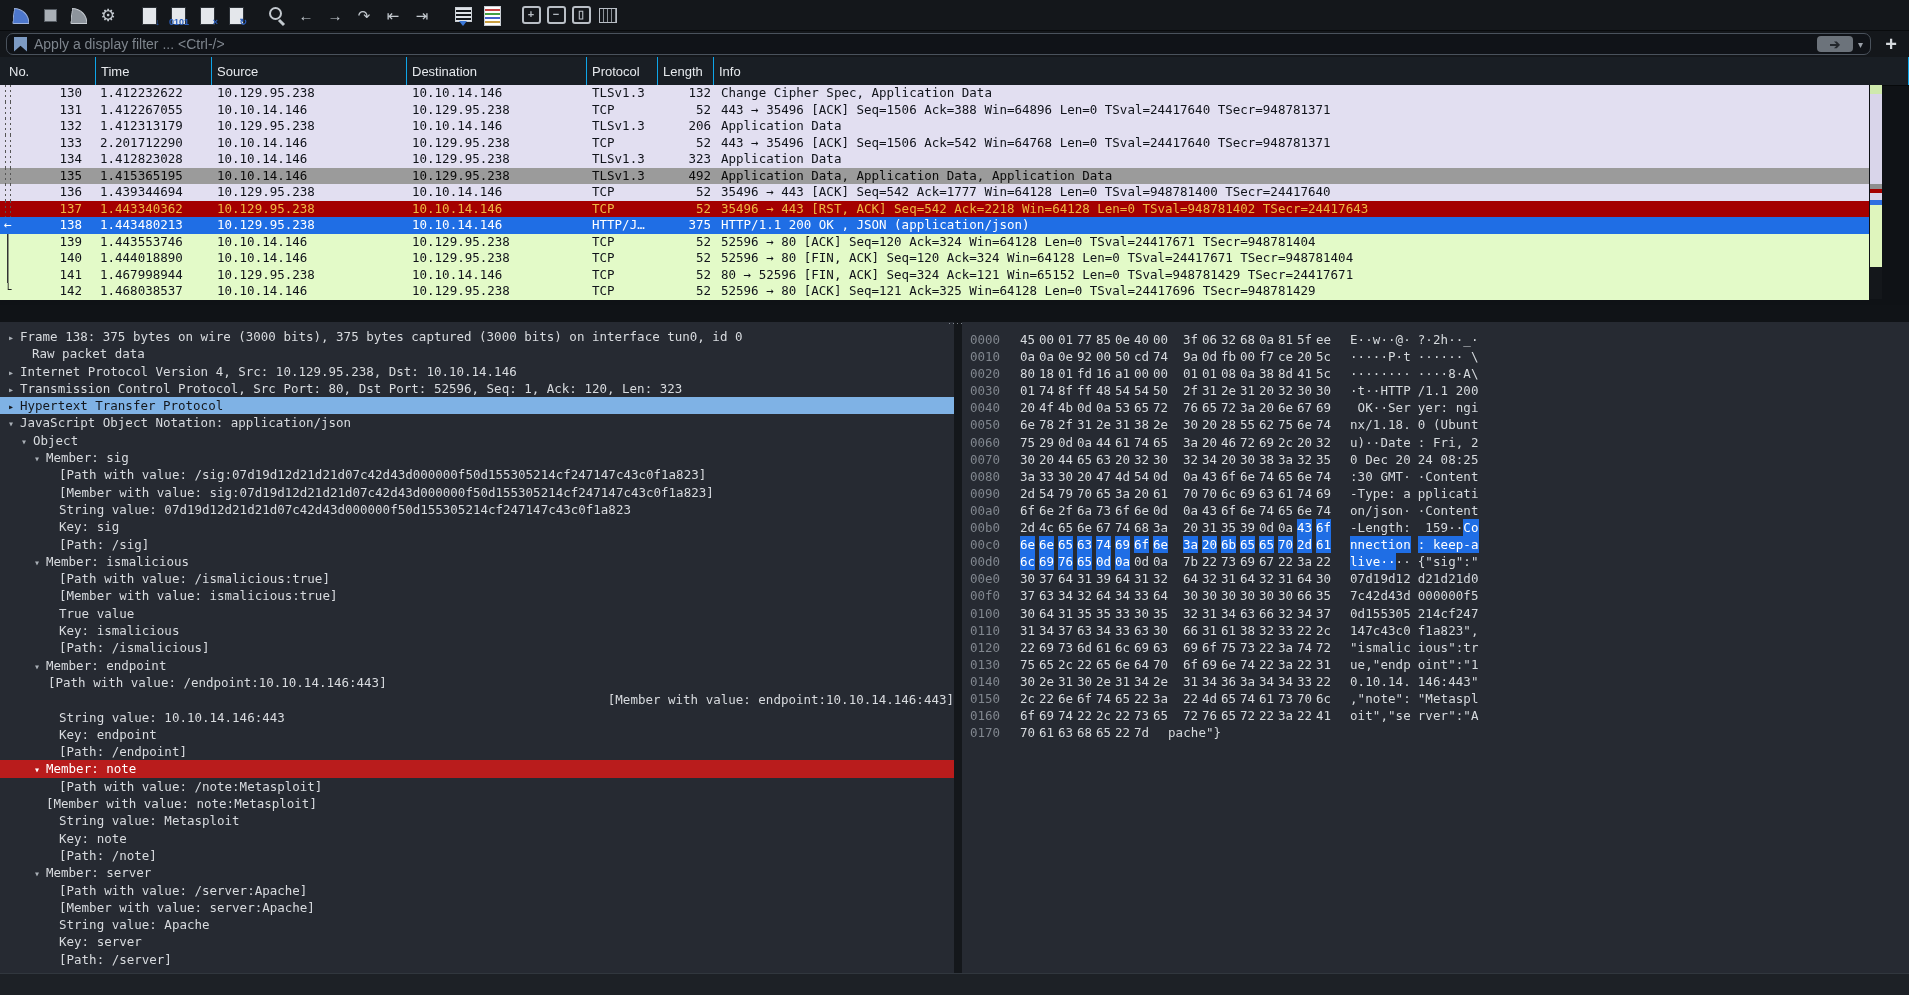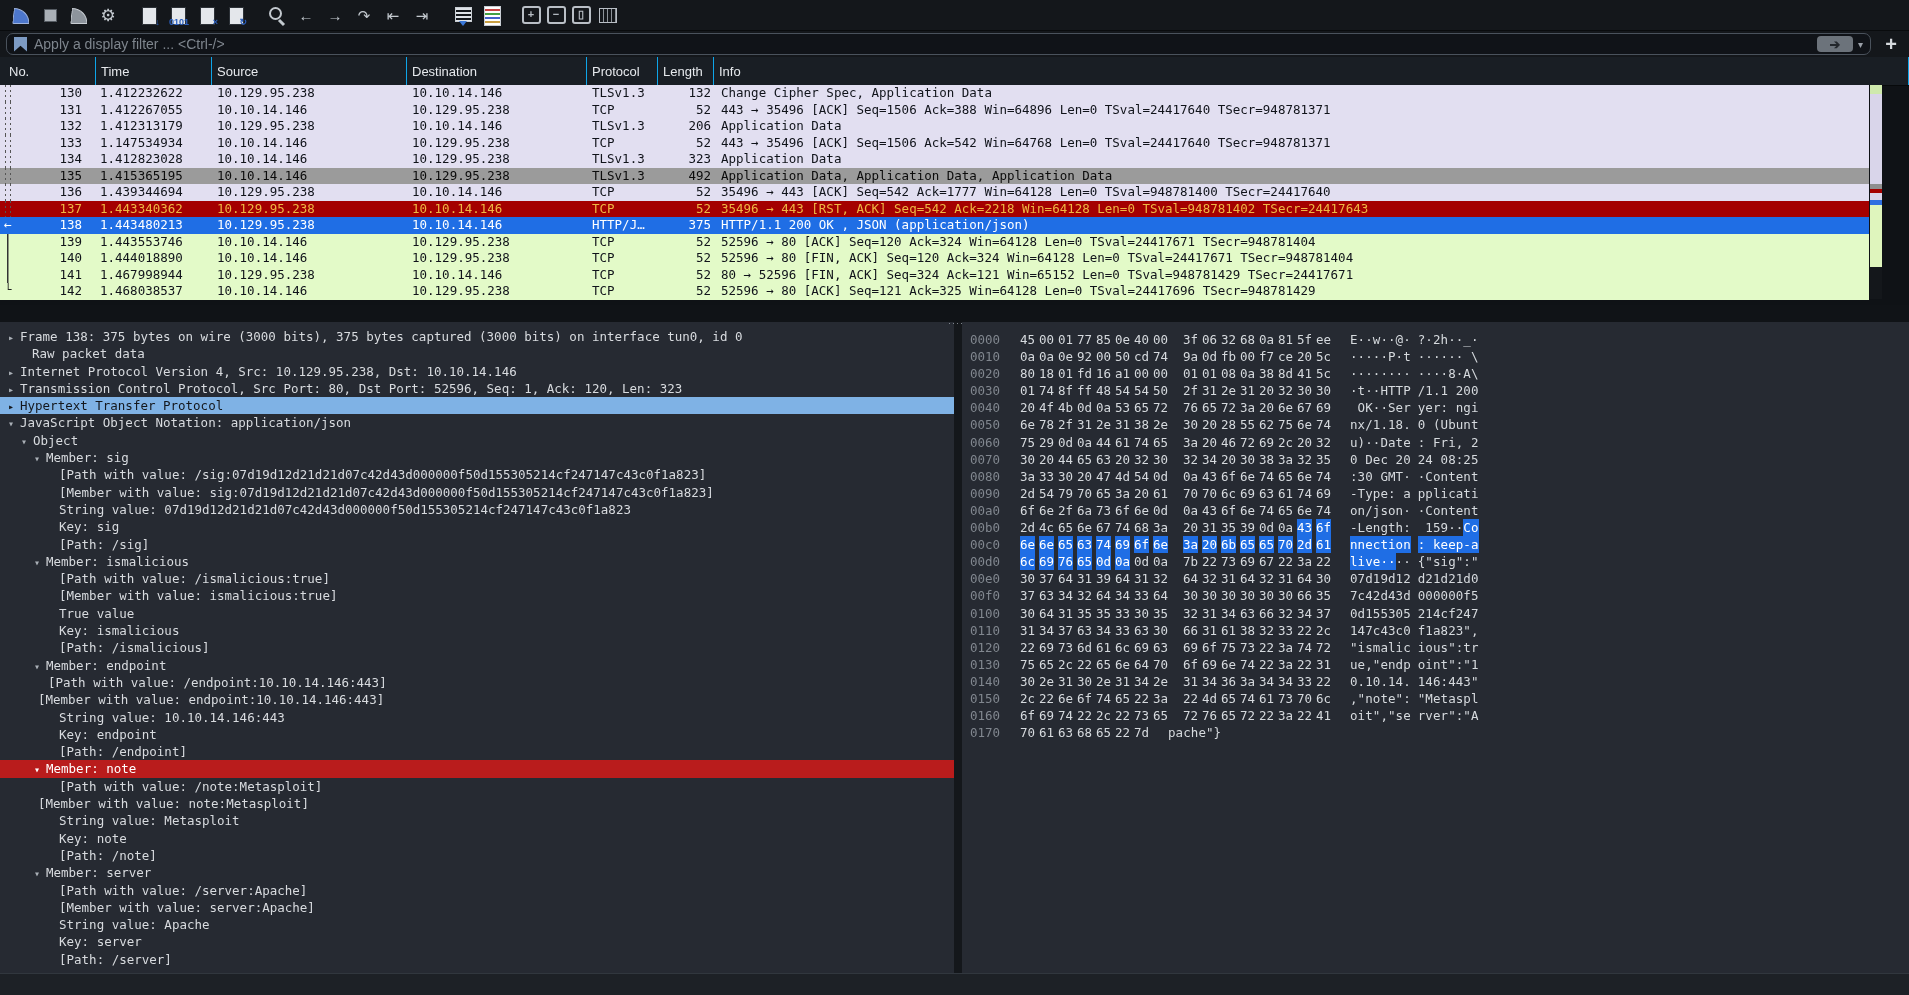--- a/index.html
+++ b/index.html
@@ -221,21 +221,21 @@
           <span class="pcell ctime">1.412313179</span>
           <span class="pcell csrc">10.129.95.238</span>
           <span class="pcell cdst">10.10.14.146</span>
           <span class="pcell cproto">TLSv1.3</span>
           <span class="pcell clen">206</span>
           <span class="pcell cinfo">Application Data</span>
         </div>
         <div class="prow c-tls">
           <span class="pcell pm m-dash"></span>
           <span class="pcell cno">133</span>
-          <span class="pcell ctime">1.147534934</span>
+          <span class="pcell ctime">2.201712290</span>
           <span class="pcell csrc">10.10.14.146</span>
           <span class="pcell cdst">10.129.95.238</span>
           <span class="pcell cproto">TCP</span>
           <span class="pcell clen">52</span>
           <span class="pcell cinfo">443 → 35496 [ACK] Seq=1506 Ack=542 Win=64768 Len=0 TSval=24417640 TSecr=948781371</span>
         </div>
         <div class="prow c-tls">
           <span class="pcell pm m-dash"></span>
           <span class="pcell cno">134</span>
           <span class="pcell ctime">1.412823028</span>
@@ -356,27 +356,27 @@
         <div class="tline" style="padding-left: 47px;"><span class="texp"></span><span class="ttext">Key: sig</span></div>
         <div class="tline" style="padding-left: 47px;"><span class="texp"></span><span class="ttext">[Path: /sig]</span></div>
         <div class="tline" style="padding-left: 34px;"><span class="texp">▾</span><span class="ttext">Member: ismalicious</span></div>
         <div class="tline" style="padding-left: 47px;"><span class="texp"></span><span class="ttext">[Path with value: /ismalicious:true]</span></div>
         <div class="tline" style="padding-left: 47px;"><span class="texp"></span><span class="ttext">[Member with value: ismalicious:true]</span></div>
         <div class="tline" style="padding-left: 47px;"><span class="texp"></span><span class="ttext">True value</span></div>
         <div class="tline" style="padding-left: 47px;"><span class="texp"></span><span class="ttext">Key: ismalicious</span></div>
         <div class="tline" style="padding-left: 47px;"><span class="texp"></span><span class="ttext">[Path: /ismalicious]</span></div>
         <div class="tline" style="padding-left: 34px;"><span class="texp">▾</span><span class="ttext">Member: endpoint</span></div>
         <div class="tline" style="padding-left: 36px;"><span class="texp"></span><span class="ttext">[Path with value: /endpoint:10.10.14.146:443]</span></div>
-        <div class="tline" style="padding-left: 26px;"><span class="texp"></span><span class="ttext">[Member with value: endpoint:10.10.14.146:443]</span></div>
+        <div class="tline" style="padding-left: 47px; text-align: right;"><span class="texp"></span><span class="ttext">[Member with value: endpoint:10.10.14.146:443]</span></div>
         <div class="tline" style="padding-left: 47px;"><span class="texp"></span><span class="ttext">String value: 10.10.14.146:443</span></div>
         <div class="tline" style="padding-left: 47px;"><span class="texp"></span><span class="ttext">Key: endpoint</span></div>
         <div class="tline" style="padding-left: 47px;"><span class="texp"></span><span class="ttext">[Path: /endpoint]</span></div>
         <div class="tline hl-selected" style="padding-left: 34px;"><span class="texp">▾</span><span class="ttext">Member: note</span></div>
         <div class="tline" style="padding-left: 47px;"><span class="texp"></span><span class="ttext">[Path with value: /note:Metasploit]</span></div>
-        <div class="tline" style="padding-left: 26px;"><span class="texp"></span><span class="ttext">[Member with value: note:Metasploit]</span></div>
+        <div class="tline" style="padding-left: 34px;"><span class="texp"></span><span class="ttext">[Member with value: note:Metasploit]</span></div>
         <div class="tline" style="padding-left: 47px;"><span class="texp"></span><span class="ttext">String value: Metasploit</span></div>
         <div class="tline" style="padding-left: 47px;"><span class="texp"></span><span class="ttext">Key: note</span></div>
         <div class="tline" style="padding-left: 47px;"><span class="texp"></span><span class="ttext">[Path: /note]</span></div>
         <div class="tline" style="padding-left: 34px;"><span class="texp">▾</span><span class="ttext">Member: server</span></div>
         <div class="tline" style="padding-left: 47px;"><span class="texp"></span><span class="ttext">[Path with value: /server:Apache]</span></div>
         <div class="tline" style="padding-left: 47px;"><span class="texp"></span><span class="ttext">[Member with value: server:Apache]</span></div>
         <div class="tline" style="padding-left: 47px;"><span class="texp"></span><span class="ttext">String value: Apache</span></div>
         <div class="tline" style="padding-left: 47px;"><span class="texp"></span><span class="ttext">Key: server</span></div>
         <div class="tline" style="padding-left: 47px;"><span class="texp"></span><span class="ttext">[Path: /server]</span></div>
       </div>

